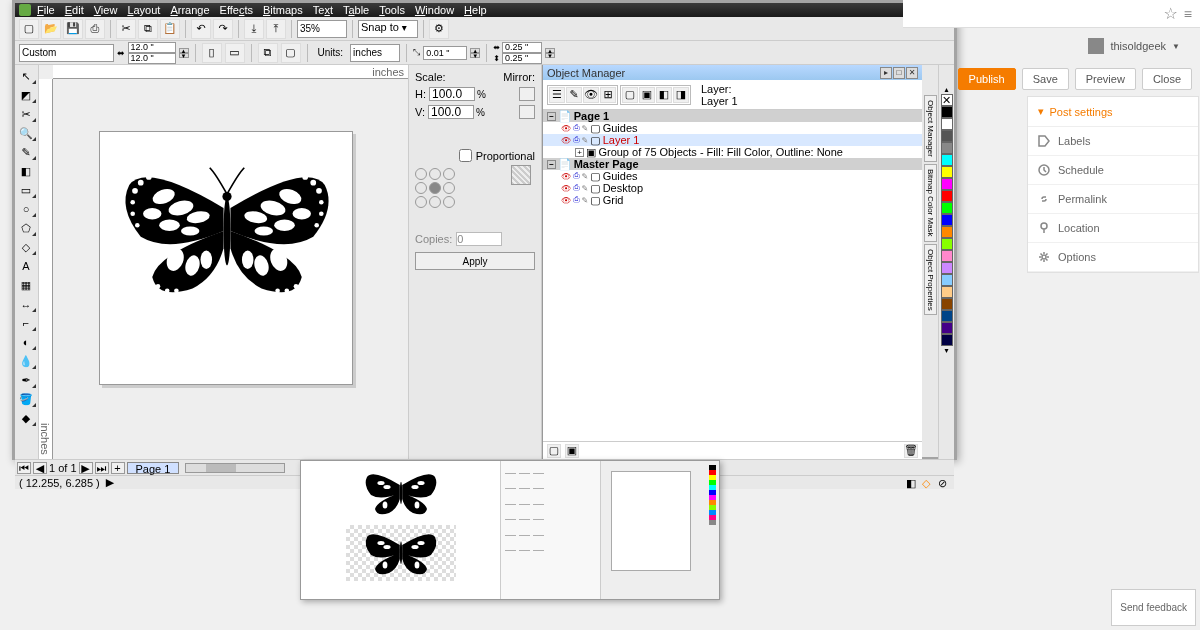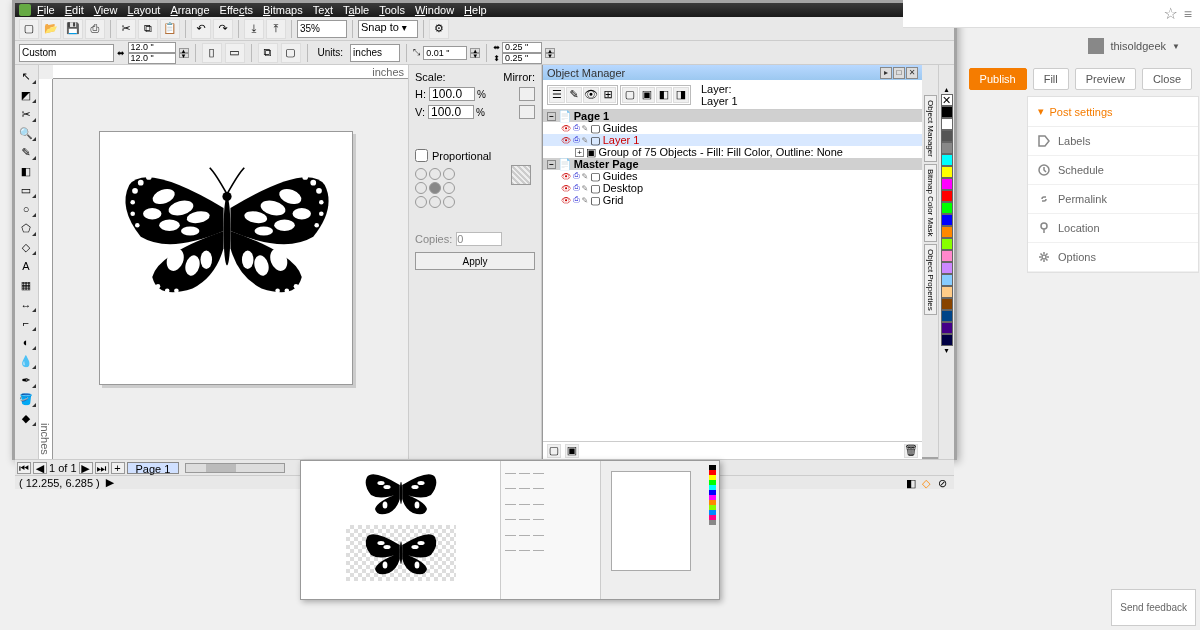--- a/index.html
+++ b/index.html
@@ -43,21 +43,21 @@
 .ruler-v .ticks { position: absolute; bottom: 4px; left: 0; writing-mode: vertical-rl; color: #666; }
 .page-view { flex: 1; background: #eee; position: relative; overflow: hidden; }
 .paper { position: absolute; left: 46px; top: 52px; width: 254px; height: 254px; background: #fff; border: 1px solid #999; box-shadow: 3px 3px 0 #ccc; }
 .butterfly { position: absolute; left: 12px; top: 14px; width: 230px; height: 170px; }
 
 .scale-panel { width: 134px; background: #e8e8e8; border-left: 1px solid #ccc; border-right: 1px solid #ccc; padding: 6px 6px; }
 .scale-panel .row { display: flex; justify-content: space-between; margin-bottom: 4px; font-size: 10px; }
 .scale-panel input.num { width: 46px; height: 14px; font-size: 12px; border: 1px solid #999; padding: 0 2px; }
 .scale-panel .pct { font-size: 10px; margin-left: 2px; }
 .scale-panel .lockbtn { width: 16px; height: 14px; border: 1px solid #999; background: #f0f0f0; }
-.scale-panel .chk { margin-top: 30px; font-size: 10px; display: flex; align-items: center; gap: 4px; }
+.scale-panel .chk { margin-top: 30px; font-size: 10px; display: flex; align-items: center; gap: 4px; justify-content: flex-end; }
 .anchor-grid { margin-top: 6px; display: grid; grid-template-columns: repeat(3, 12px); gap: 2px; }
 .anchor-grid div { width: 12px; height: 12px; border: 1px solid #999; border-radius: 50%; cursor: pointer; }
 .anchor-grid div.sel { background: #888; }
 .preview-target { position: absolute; right: 10px; top: 100px; width: 20px; height: 20px; background: repeating-linear-gradient(45deg,#ccc,#ccc 2px,#eee 2px,#eee 4px); border: 1px solid #999; }
 .copies-row { margin-top: 24px; display: flex; align-items: center; gap: 4px; font-size: 10px; color: #888; }
 .copies-row input { width: 46px; height: 14px; border: 1px solid #bbb; color: #888; }
 .apply-btn { margin-top: 6px; width: 100%; height: 18px; border: 1px solid #999; background: #f0f0f0; font-size: 10px; cursor: pointer; }
 
 .obj-mgr { width: 380px; background: #fff; border-left: 1px solid #999; display: flex; flex-direction: column; }
 .obj-mgr-title { background: linear-gradient(#b8d8ff,#9cc8f0); height: 15px; display: flex; align-items: center; padding: 0 4px; font-size: 10px; color: #333; }
@@ -497,21 +497,21 @@
 </div>
 
 <div class="blogger-user">
   <span class="avatar"></span>
   <span>thisoldgeek</span>
   <span class="drop">▼</span>
 </div>
 
 <div class="blogger-btns">
   <button class="bbtn primary">Publish</button>
-  <button class="bbtn">Fill</button>
+  <button class="bbtn">Save</button>
   <button class="bbtn">Preview</button>
   <button class="bbtn">Close</button>
 </div>
 
 <div class="blogger-panel">
   <div class="bp-header">
     <span>▾</span>
     <span>Post settings</span>
   </div>
   <div class="bp-item">

